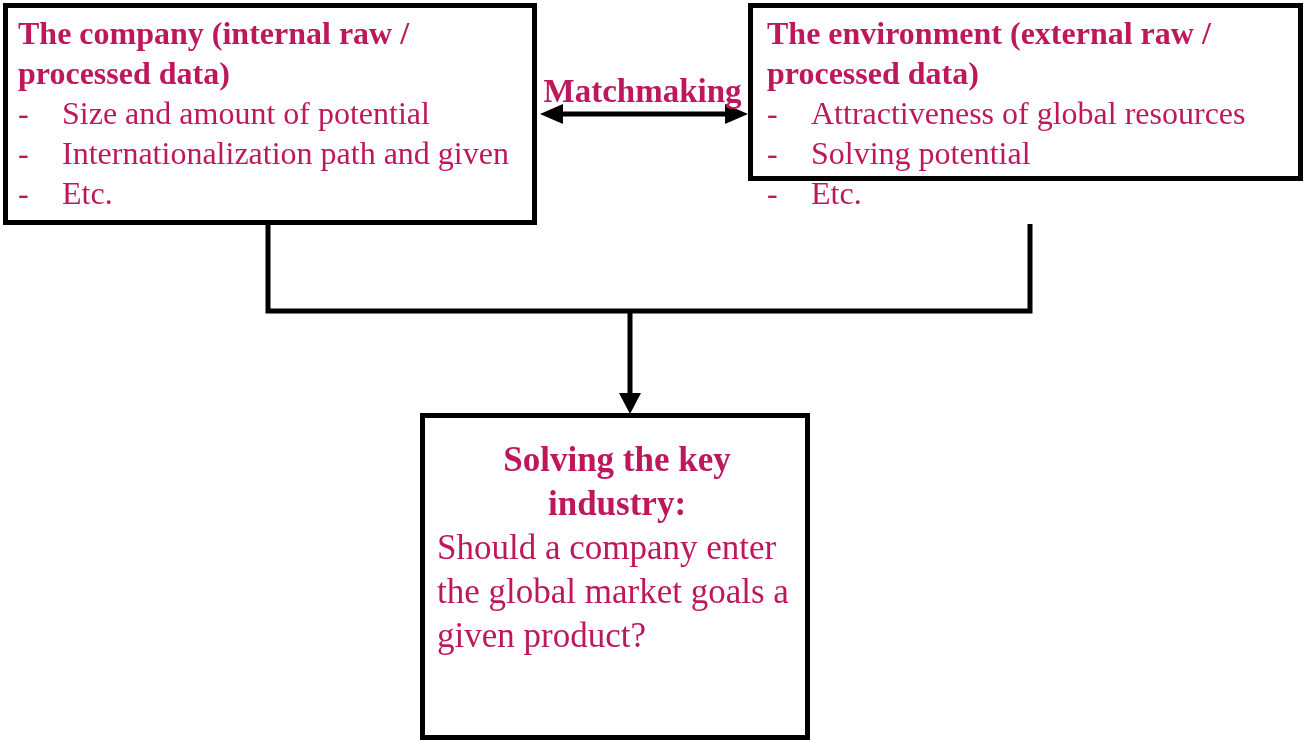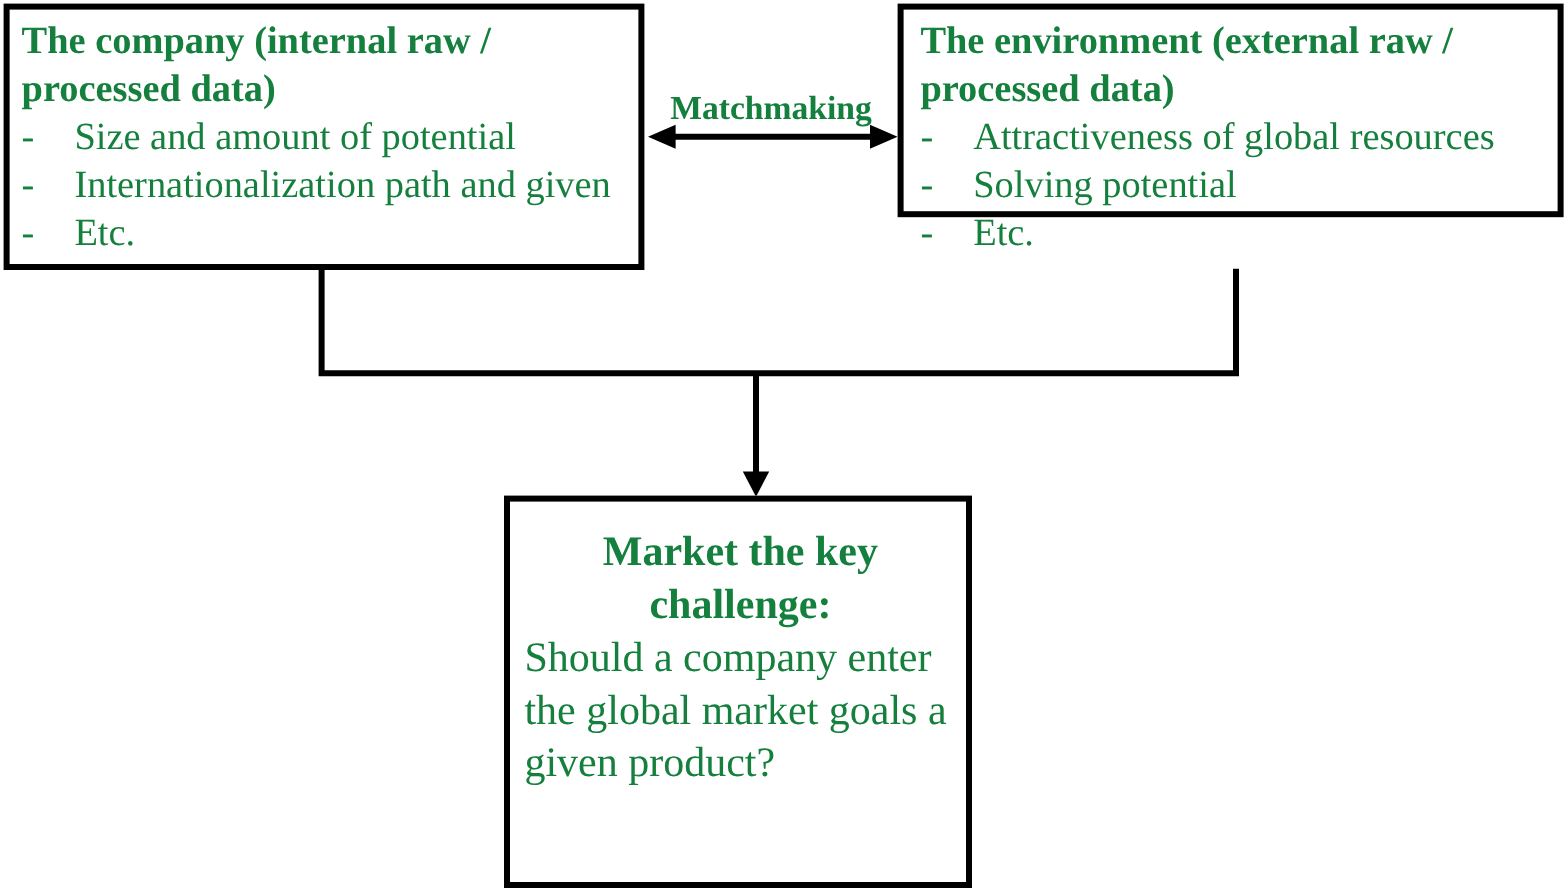--- a/index.html
+++ b/index.html
@@ -6,21 +6,21 @@
     margin: 0;
     padding: 0;
     background: #ffffff;
   }
   #canvas {
     position: relative;
     width: 1306px;
     height: 745px;
     background: #ffffff;
     font-family: "Liberation Serif", "DejaVu Serif", serif;
-    color: #15803d;
+    color: #be185d;
     overflow: hidden;
   }
   .box {
     position: absolute;
     border: 5px solid #000000;
     background: #ffffff;
     box-sizing: border-box;
   }
   #company-box {
     left: 3px;
@@ -56,21 +56,21 @@
   .item-text {
     flex: 1 1 auto;
   }
   #matchmaking-label {
     position: absolute;
     left: 537px;
     top: 76px;
     width: 211px;
     text-align: center;
     font-weight: bold;
-    font-size: 28px;
+    font-size: 33px;
     line-height: 30px;
   }
   #challenge-box {
     left: 420px;
     top: 413px;
     width: 390px;
     height: 327px;
     padding: 20px 8px 0 12px;
   }
   .challenge-heading {
@@ -146,17 +146,17 @@
         <span class="item-text">Solving potential</span>
       </div>
       <div class="list-item">
         <span class="dash">-</span>
         <span class="item-text">Etc.</span>
       </div>
     </div>
   </div>
 
   <div class="box" id="challenge-box">
-    <div class="challenge-heading">Market the key challenge:</div>
+    <div class="challenge-heading">Solving the key industry:</div>
     <div class="challenge-question">Should a company enter the global market goals a given product?</div>
   </div>
 
 </div>
 
 </body></html>

